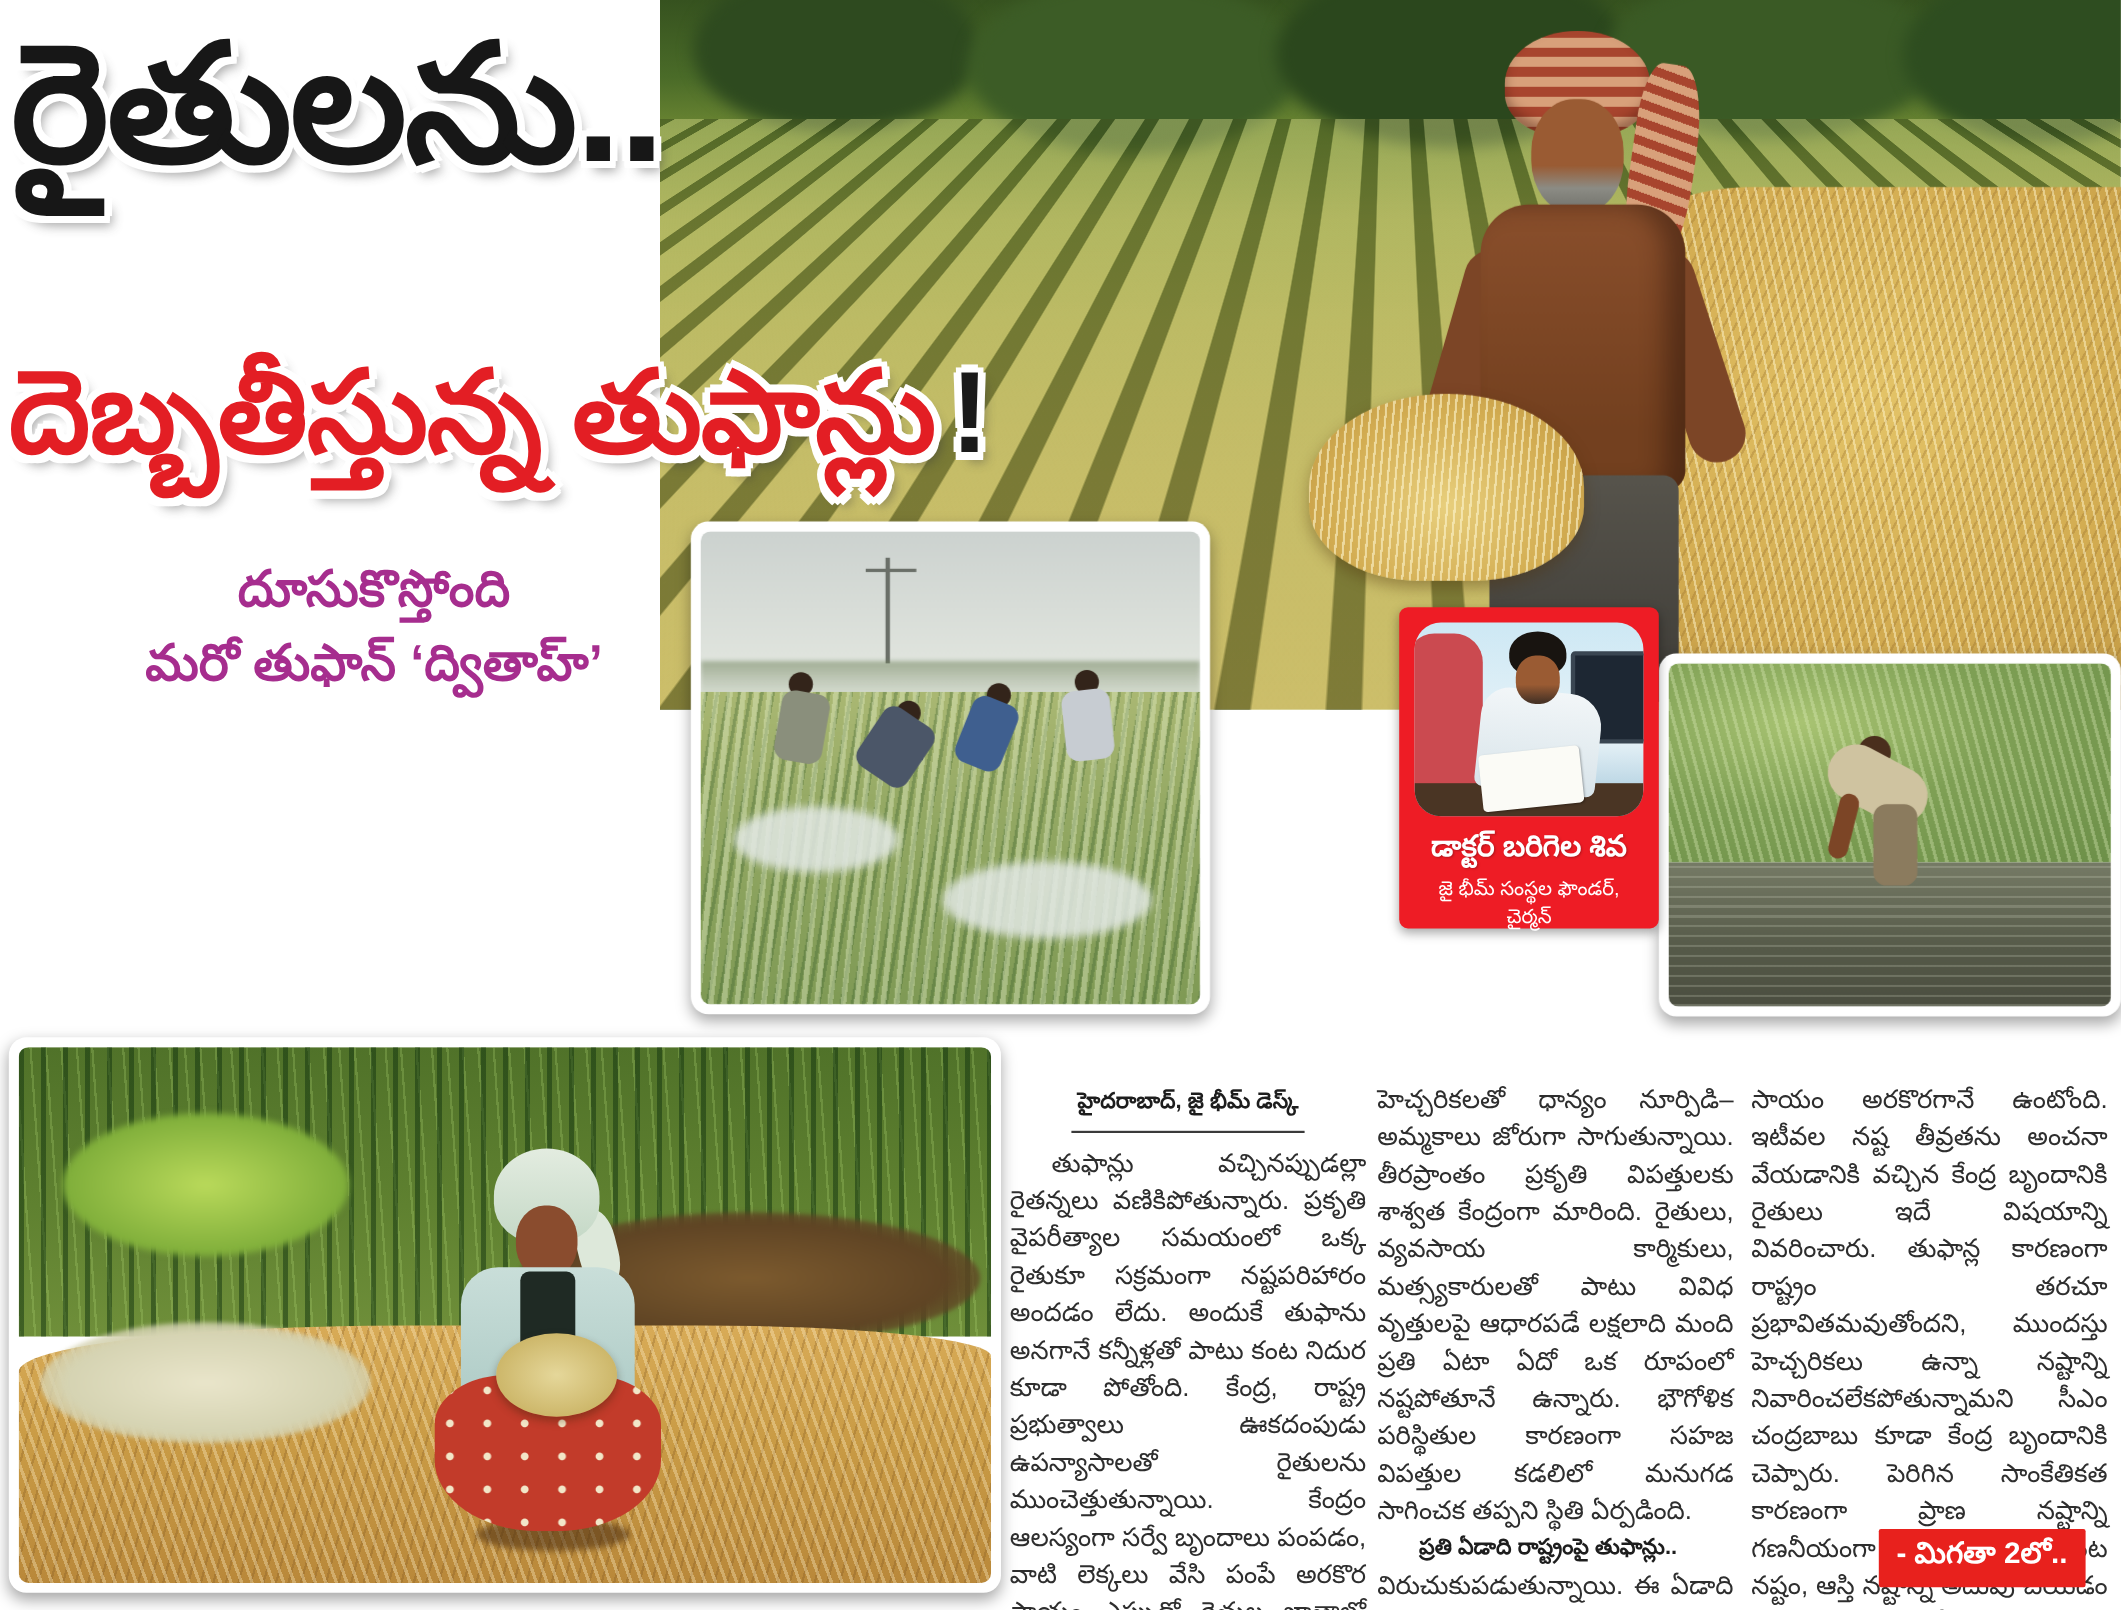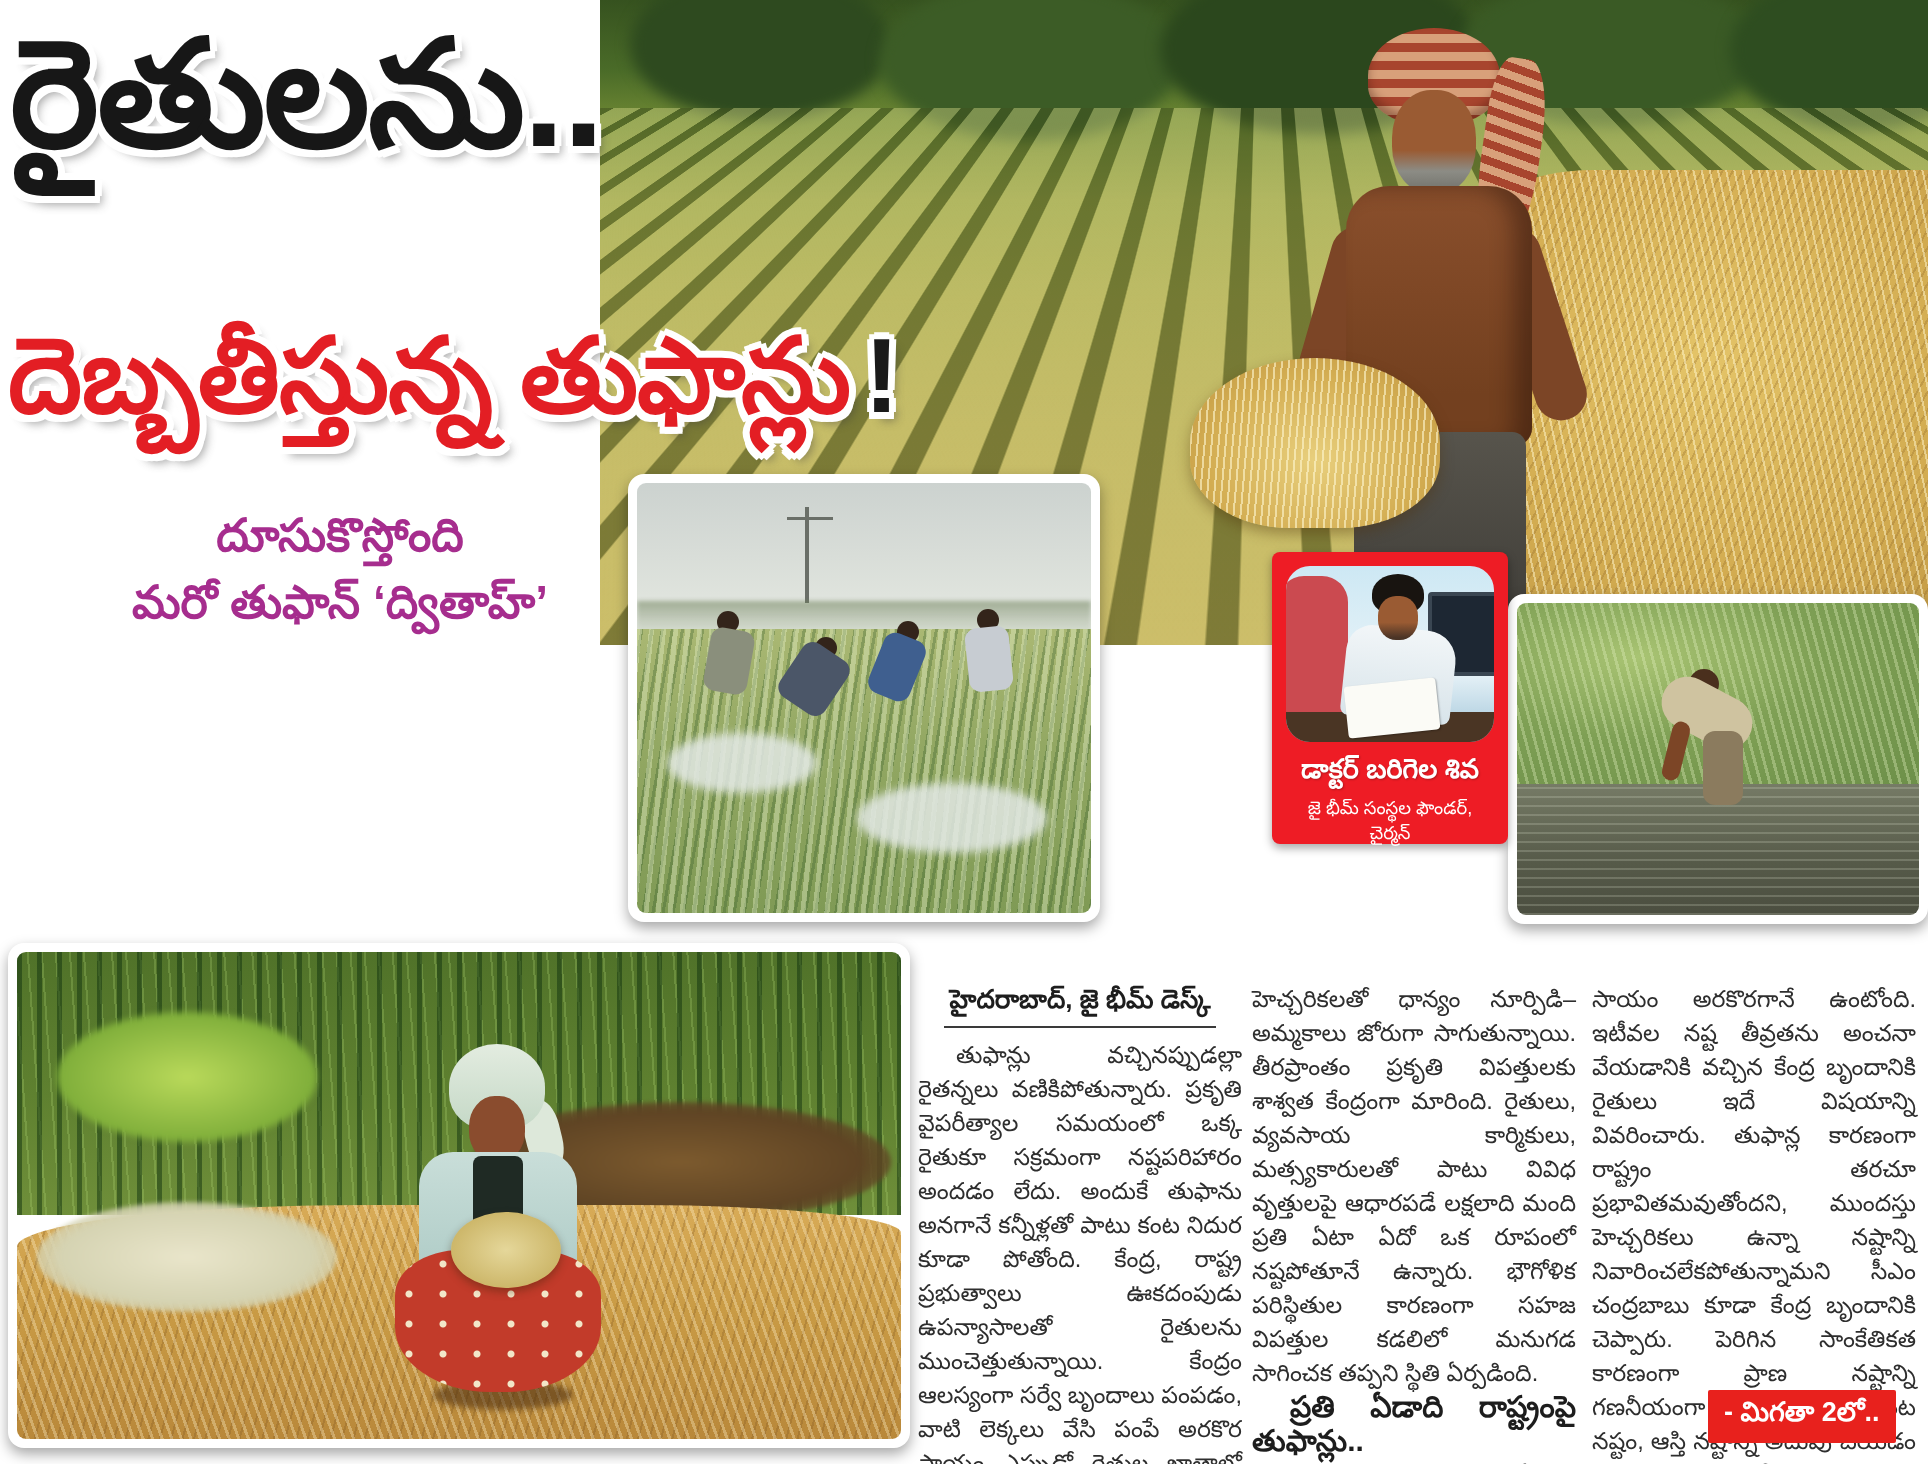--- a/index.html
+++ b/index.html
@@ -170,24 +170,24 @@
   .woman .shadow{position:absolute;left:66px;top:336px;width:140px;height:30px;
     background:rgba(70,40,15,.55);border-radius:50%;filter:blur(3px);}
 
   
   .col{position:absolute;top:982px;width:324px;color:#2e2e2e;font-size:23.5px;
     line-height:34px;text-align:justify;z-index:4;}
   .col1{left:918px;}
   .col2{left:1252px;}
   .col3{left:1592px;}
   .dateline-wrap{text-align:center;margin-bottom:10px;}
-  .dateline{display:inline-block;font-weight:bold;font-size:26px;color:#1d1d1d;
+  .dateline{display:inline-block;font-weight:bold;font-size:20px;color:#1d1d1d;
     padding:0 6px 10px 6px;border-bottom:2px solid #3a3a3a;}
   .para-indent{text-indent:38px;}
-  .subhead-bold{font-weight:bold;text-indent:38px;font-size:30px;color:#1d1d1d;}
+  .subhead-bold{font-weight:bold;text-indent:38px;font-size:20px;color:#1d1d1d;}
   .contbox{position:absolute;left:1708px;top:1390px;background:#e8211d;color:#fff;
     font-weight:bold;font-size:27px;padding:7px 16px 9px 16px;z-index:5;border-radius:2px;}
 </style>
 </head>
 <body>
 
 <div class="abs hero">
   <div class="blob" style="left:30px;top:-30px;width:260px;height:150px;background:#2e4a1f;"></div>
   <div class="blob" style="left:280px;top:-20px;width:300px;height:160px;background:#3c5c26;"></div>
   <div class="blob" style="left:560px;top:-36px;width:320px;height:170px;background:#2b471d;"></div>

